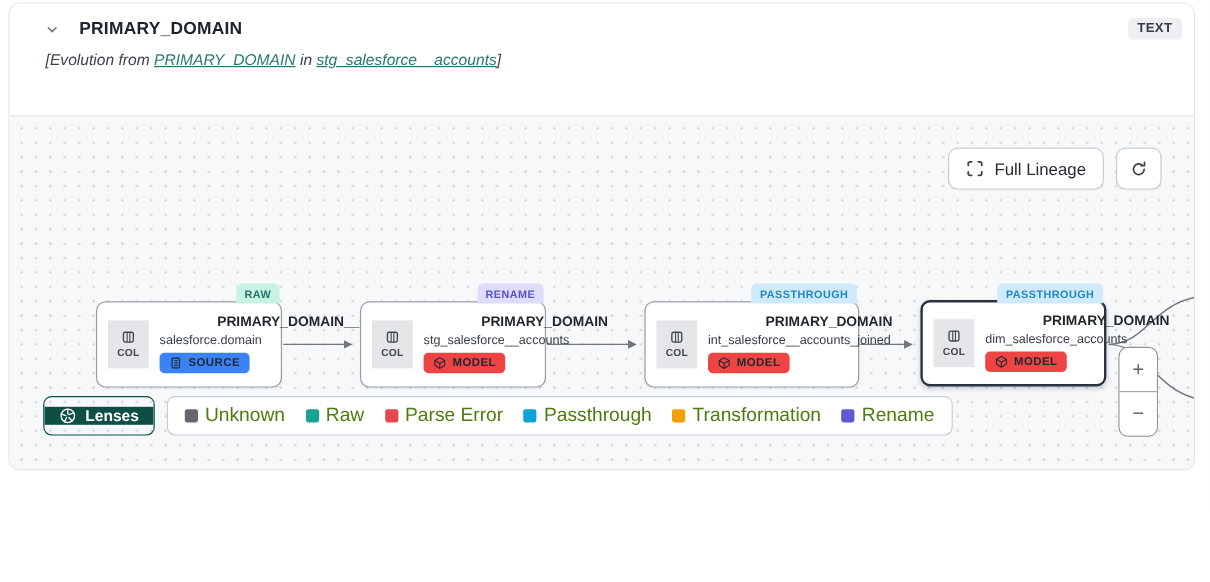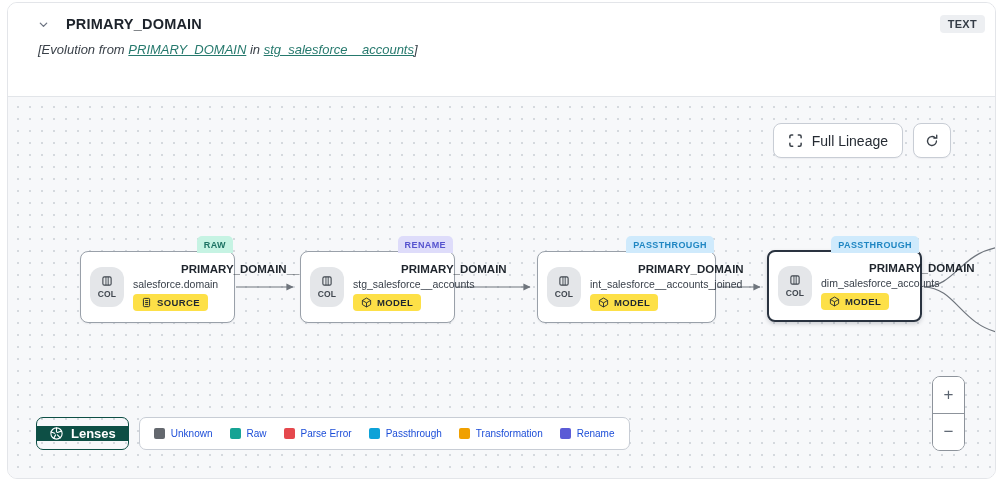--- a/index.html
+++ b/index.html
@@ -1,73 +1,73 @@
 <!DOCTYPE html>
 <html><head>
 <meta charset="utf-8">
 <style>
   * { margin:0; padding:0; box-sizing:border-box; }
   html,body { width:1008px; height:485px; background:#ffffff; font-family:"Liberation Sans", sans-serif; overflow:hidden; }
-  .app-card { position:absolute; left:7px; top:2px; width:989px; height:477px; background:#fff; border:1px solid #e3e5e9; border-radius:10px; overflow:hidden; }
+  .app-card { position:absolute; left:7px; top:2px; width:989px; height:390px; background:#fff; border:1px solid #e3e5e9; border-radius:10px; overflow:hidden; }
 
   
   .header { padding:12px 10px 10px 16px; background:#fff; }
   .header-row { display:flex; align-items:center; }
   .hdr-chevron { margin-left:14px; color:#6b7280; display:inline-flex; cursor:pointer; }
   .hdr-title { margin-left:17px; font-size:14.5px; font-weight:700; color:#1d232b; letter-spacing:.2px; }
   .hdr-spacer { flex:1; }
   .type-badge { background:#edeff2; color:#343c46; font-size:11px; font-weight:600; padding:3px 8px; border-radius:4px; letter-spacing:.3px; }
   .desc-line { margin:11px 0 0 14px; font-style:italic; font-size:13.5px; color:#21262e; }
   .desc-code { font-family:"DejaVu Sans Mono", monospace; font-weight:700; font-style:italic; font-size:12.5px; }
   .inherit-line { margin:9px 0 0 14px; font-style:italic; font-size:13px; color:#3a4149; }
   .inherit-link { color:#26796d; text-decoration:underline; cursor:pointer; }
 
   
   .canvas { position:absolute; left:0; right:0; top:93px; bottom:0; background-color:#f7f8fa;
     background-image:radial-gradient(circle, #d5d9de 1px, rgba(0,0,0,0) 1.2px); background-size:12px 12px; background-position:4px 4px;
     border-top:1px solid #e2e5e9; }
   .edges { position:absolute; left:0; top:0; pointer-events:none; }
 
   
-  .lineage-controls { position:absolute; top:26px; right:44px; display:flex; gap:10px; }
+  .lineage-controls { position:absolute; top:26px; right:27px; display:flex; gap:10px; }
   .btn-white { display:inline-flex; align-items:center; gap:9px; background:#fff; border:1px solid #c8cdd5; border-radius:8px; height:35px; padding:0 14px; font-size:14px; color:#252b33; cursor:pointer; box-shadow:0 1px 1px rgba(16,24,40,.04); }
   .btn-icon-only { width:38px; justify-content:center; padding:0; }
 
   
   .node { position:absolute; height:72px; background:#fff; border:1px solid #99a0a9; border-radius:8px; display:flex; align-items:center; gap:9px; padding:8px 9px; box-shadow:0 1px 2px rgba(16,24,40,.06); cursor:pointer; }
   .node.selected { border:2px solid #2a3340; box-shadow:0 2px 4px rgba(16,24,40,.18); }
   .n1 { left:72px; top:154px; width:155px; }
   .n2 { left:292px; top:154px; width:155px; }
   .n3 { left:529px; top:154px; width:179px; }
   .n4 { left:759px; top:153px; width:155px; }
   .lens-badge { position:absolute; top:-16px; right:1px; height:17px; display:inline-flex; align-items:center; padding:0 7px; border-radius:5px 5px 0 0; font-size:9px; font-weight:700; letter-spacing:.4px; }
   .lens-raw { background:#c6f3e3; color:#1d7263; }
   .lens-rename { background:#dedcfa; color:#5552ce; }
   .lens-passthrough { background:#cfeafc; color:#1f86c2; }
-  .col-chip { flex:0 0 auto; width:34px; height:40px; background:#e4e6e9; border-radius:12px; display:flex; flex-direction:column; align-items:center; justify-content:center; gap:2px; color:#40474f;text-align:center; }
+  .col-chip { flex:0 0 auto; width:34px; height:40px; background:#e4e6e9; border-radius:0; display:flex; flex-direction:column; align-items:center; justify-content:center; gap:2px; color:#40474f;text-align:center; }
   .col-chip .col-label { font-size:8.5px; font-weight:700; letter-spacing:.2px; }
   .node-body { display:flex; flex-direction:column; gap:3px; min-width:0; }
   .node-title { font-size:11.5px; font-weight:700; color:#1f252d; white-space:nowrap;padding-left:48px; }
   .node-sub { font-size:10.5px; color:#39404a; white-space:nowrap; }
   .res-badge { align-self:flex-start; display:inline-flex; align-items:center; gap:5px; padding:3px 8px; border-radius:4px; font-size:9.5px; font-weight:700; letter-spacing:.4px; color:#1f2730; margin-top:1px; }
-  .res-source { background:#fde047; }
-  .res-model { background:#fde047; }
+  .res-source { background:#3b82f6; }
+  .res-model { background:#ef4444; }
 
   
   .zoom-ctl { position:absolute; right:30px; bottom:27px; width:33px; background:#fff; border:1px solid #8d939b; border-radius:8px; overflow:hidden; }
   .zoom-btn { height:36px; display:flex; align-items:center; justify-content:center; font-size:17px; color:#5b6470; cursor:pointer; background:#fff; }
   .zoom-divider { height:1px; background:#8d939b; }
 
   
   .bottom-bar { position:absolute; left:28px; bottom:28px; display:flex; gap:10px; align-items:stretch; }
   .lens-group { display:flex; border-radius:7px; overflow:hidden; border:1px solid #0d4f45; height:33px;align-items:center; }
   .lenses-btn { display:flex; align-items:center; gap:7px; color:#fff; font-size:13px; font-weight:700; padding:0 12px; cursor:pointer; }
   .lens-select { display:flex; align-items:center; gap:8px; background:#fff; padding:0 12px; font-size:13.5px; color:#252b33; cursor:pointer; }
   .legend-box { display:flex; align-items:center; gap:17px; background:#fff; border:1px solid #c8cdd5; border-radius:7px; padding:0 14px; height:33px; }
-  .legend-item { display:flex; align-items:center; gap:6px; font-size:10px; color:#1d4ed8; }
+  .legend-item { display:flex; align-items:center; gap:6px; font-size:16px; color:#4d7c0f; }
   .legend-swatch { width:11px; height:11px; border-radius:2px; display:inline-block; }
 </style>
 </head>
 <body>
 
 <div class="app-card">
 
   <div class="header">
     <div class="header-row">
       <span class="hdr-chevron">

